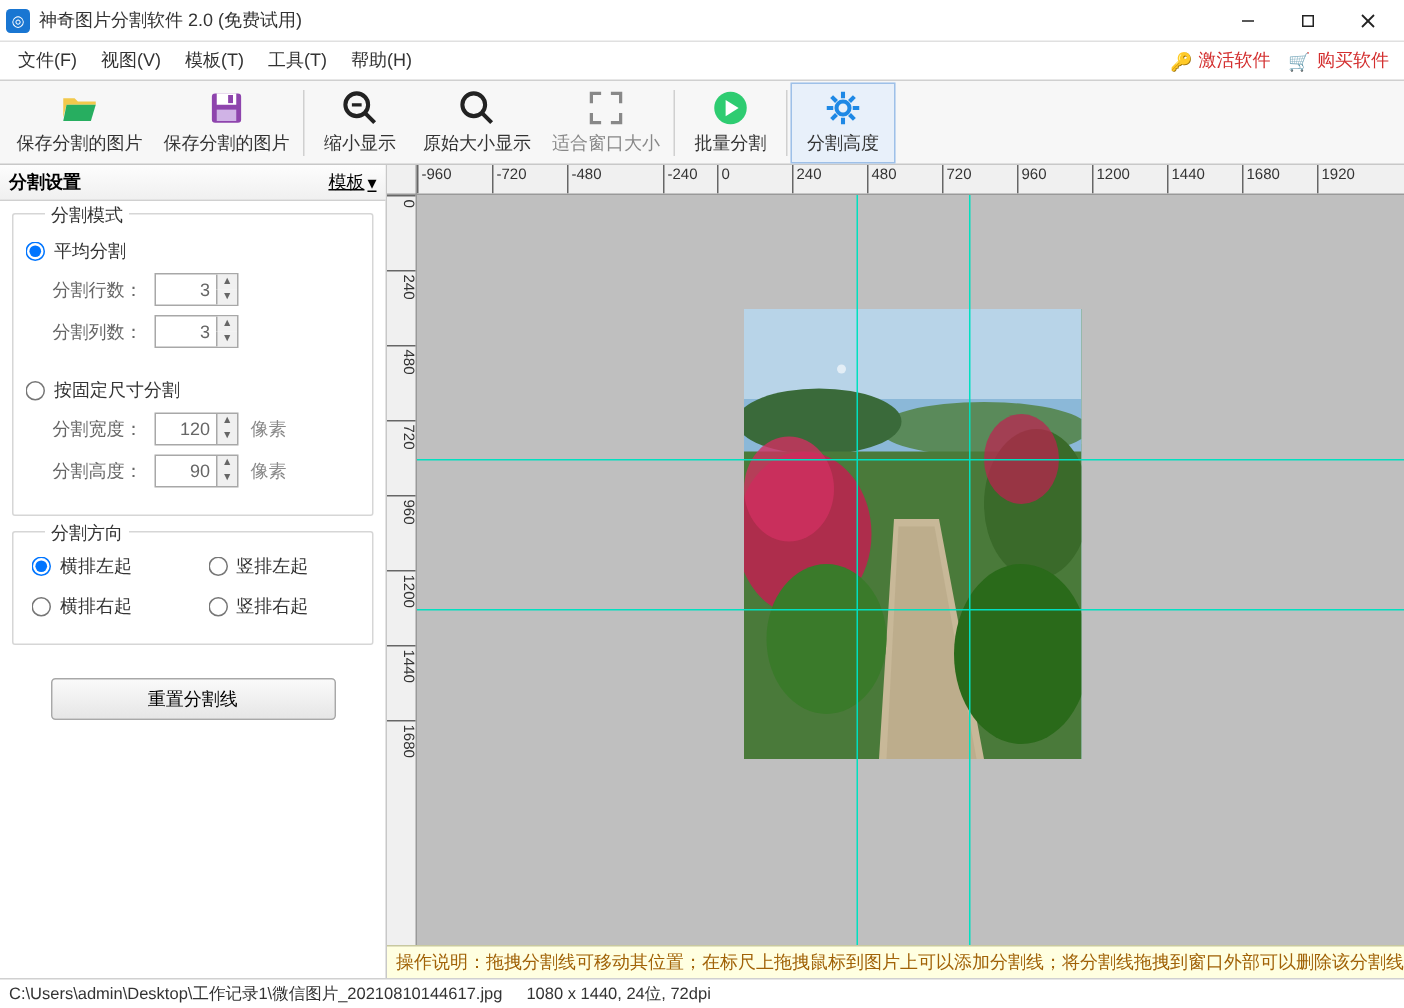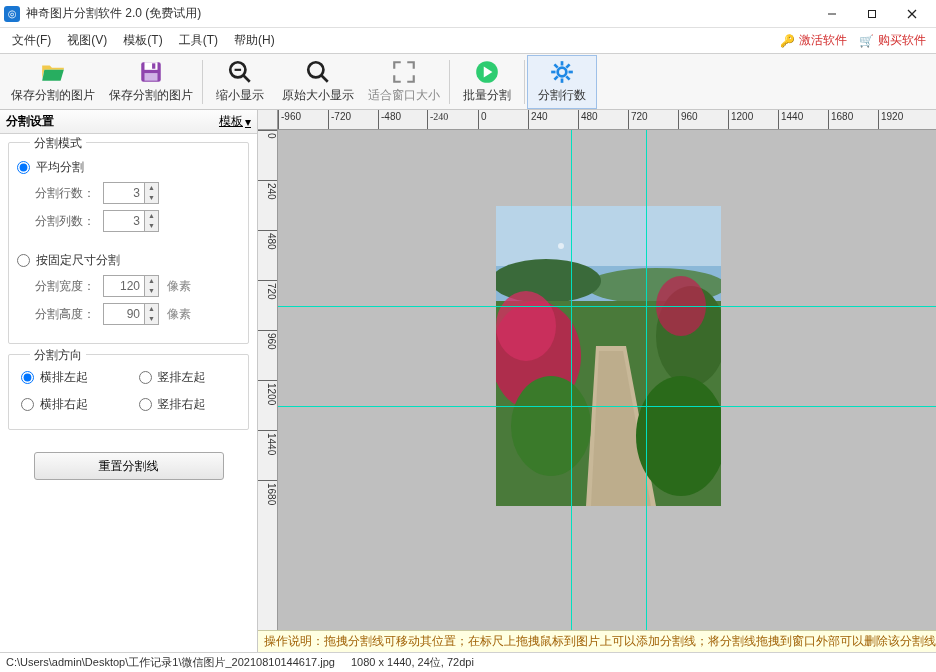--- a/index.html
+++ b/index.html
@@ -187,21 +187,21 @@
             <line x1="12" y1="18" x2="12" y2="22"></line>
             <line x1="2" y1="12" x2="6" y2="12"></line>
             <line x1="18" y1="12" x2="22" y2="12"></line>
             <line x1="5" y1="5" x2="8" y2="8"></line>
             <line x1="16" y1="16" x2="19" y2="19"></line>
             <line x1="5" y1="19" x2="8" y2="16"></line>
             <line x1="16" y1="8" x2="19" y2="5"></line>
           </g>
         </svg>
       </div>
-    <span>分割行数</span>
+    <span>分割高度</span>
   </div>
 </div>
 
 <div class="main">
 
   <div class="sidepanel">
     <div class="panel-header">
       <span>分割设置</span>
       <span class="hspacer"></span>
       <span class="tpl-btn">
@@ -291,21 +291,21 @@
       <button class="reset-btn">重置分割线</button>
     </div>
   </div>
 
   <div class="viewport">
     <div class="ruler-corner"></div>
     <div class="ruler-h" id="ruler-h">
         <div class="tick" style="left: 0px;">-960</div>
         <div class="tick" style="left: 50px;">-720</div>
         <div class="tick" style="left: 100px;">-480</div>
-        <div class="tick" style="left: 149px; font-family: Liberation Serif, serif;">-240</div>
+        <div class="tick" style="left: 164px;">-240</div>
         <div class="tick" style="left: 200px;">0</div>
         <div class="tick" style="left: 250px;">240</div>
         <div class="tick" style="left: 300px;">480</div>
         <div class="tick" style="left: 350px;">720</div>
         <div class="tick" style="left: 400px;">960</div>
         <div class="tick" style="left: 450px;">1200</div>
         <div class="tick" style="left: 500px;">1440</div>
         <div class="tick" style="left: 550px;">1680</div>
         <div class="tick" style="left: 600px;">1920</div>
       </div>

